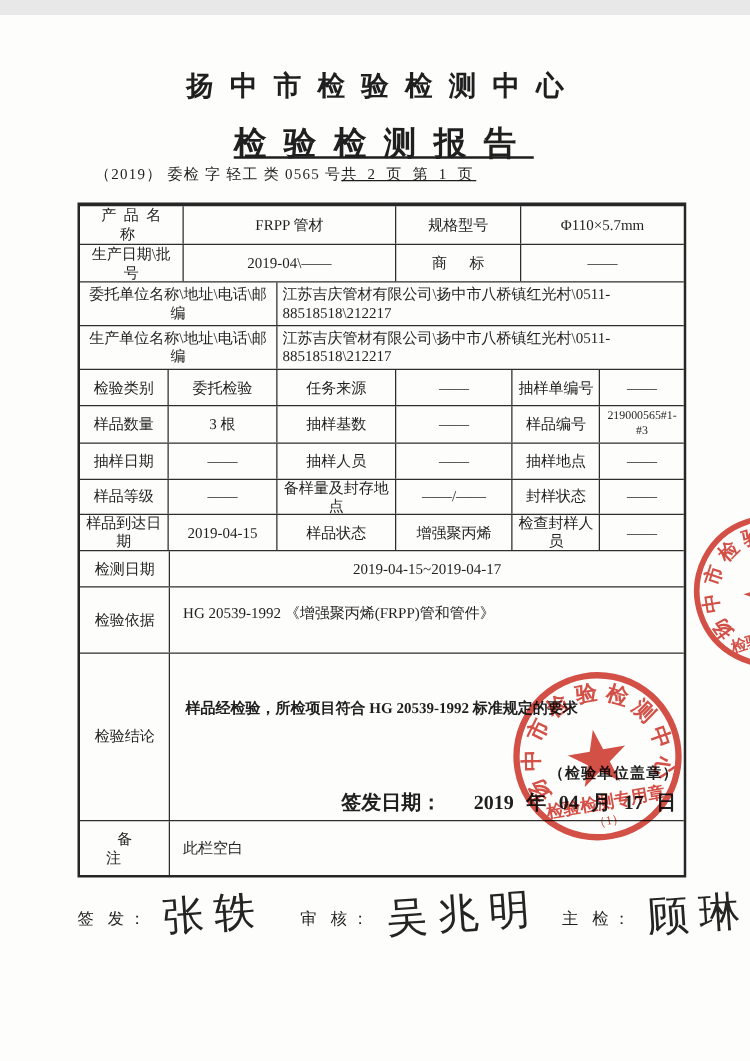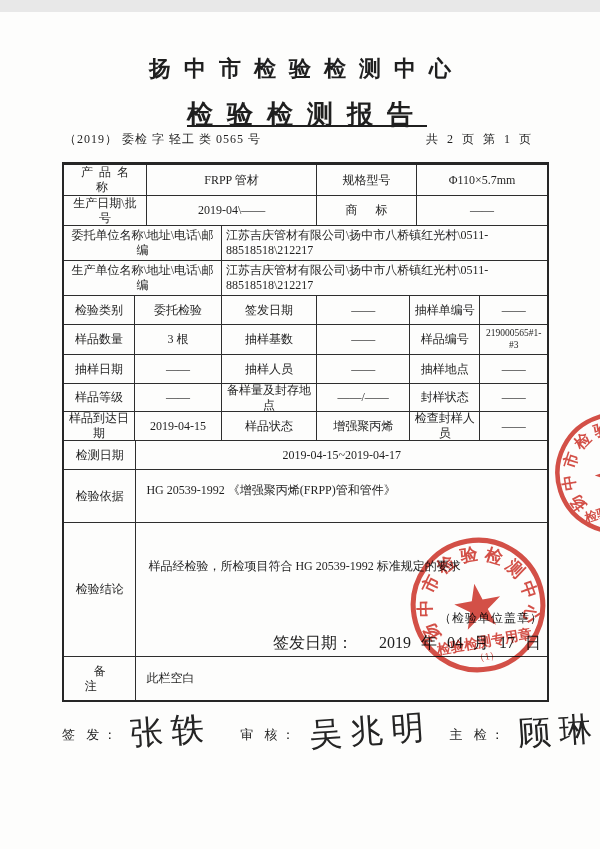--- a/index.html
+++ b/index.html
@@ -4,44 +4,44 @@
 <style>
   html,body{margin:0;padding:0;background:#e8e8e8;}
   .page{
     position:relative;width:600px;height:849px;margin:12px auto;background:#fdfdfc;
     font-family:"Liberation Serif","DejaVu Serif",serif;color:#1f1f1f;overflow:hidden;
   }
   .org-title{position:absolute;top:42px;left:0;width:100%;text-align:center;
     font-size:22px;font-weight:bold;letter-spacing:13px;text-indent:13px;}
   .report-title{position:absolute;top:85px;left:0;width:100%;text-align:center;
     font-size:26px;font-weight:bold;letter-spacing:14px;text-indent:14px;text-decoration:underline;}
-  .serial-row{position:absolute;top:119px;left:64px;width:470px;display:flex;
-    justify-content:space-between;font-size:12px;}
+  .serial-row{position:absolute;top:119px;left:76px;width:470px;display:flex;
+    font-size:12px;}
   .serial-no{letter-spacing:1px;}
-  .page-info{letter-spacing:3px;}
+  .page-info{letter-spacing:3px;text-decoration:underline;}
 
   .rtable{position:absolute;left:62px;top:150px;width:483px;border:2px solid #262626;border-top-width:3px;background:transparent;}
   .tr{display:flex;border-bottom:1px solid #2e2e2e;box-sizing:border-box;}
   .tr:last-child{border-bottom:none;}
   .td{box-sizing:border-box;border-right:1px solid #2e2e2e;display:flex;
     align-items:center;justify-content:center;font-size:12px;padding:2px 4px;
     text-align:center;line-height:1.25;}
   .td:last-child{border-right:none;}
   .td.left{justify-content:flex-start;text-align:left;}
   .td.top{align-items:flex-start;}
   .sp{letter-spacing:6px;text-indent:6px;}
   .sp2{letter-spacing:18px;text-indent:18px;}
   .small{font-size:9.5px;}
   
   .wa1{width:17.2%}.wa2{width:35.2%}.wa3{width:20.7%}.wa4{width:26.9%}
   .wb1{width:32.7%}.wb2{width:67.3%}
   .wc1{width:14.7%}.wc2{width:18%}.wc3{width:19.7%}.wc4{width:19.3%}.wc5{width:14.5%}.wc6{width:13.8%}
   .wd1{width:15%}.wd2{width:85%}
 
-  .concl-cell{position:relative;display:block;padding:0;}
+  .concl-cell{position:relative;display:block;padding:0;font-weight:bold;}
   .concl-text{position:absolute;top:36px;left:12px;right:10px;font-size:12px;text-align:left;}
   .seal-hint{position:absolute;top:88px;right:4px;font-size:12px;letter-spacing:1px;}
   .issue-line{position:absolute;top:110px;right:6px;font-size:16px;word-spacing:6px;}
   .issue-line .lbl{margin-right:26px;}
 
   .sig-row{position:absolute;left:62px;top:692px;width:520px;height:62px;
     display:flex;align-items:center;}
   .sig-label{font-size:13px;letter-spacing:4px;white-space:nowrap;}
   .sig-name{font-size:33px;letter-spacing:8px;white-space:nowrap;color:#242424;
     transform:rotate(-4deg);margin:0 6px 8px 10px;font-weight:500;}
@@ -85,21 +85,21 @@
     </div>
 
     <div class="tr" style="height:35px">
       <div class="td wb1">生产单位名称\地址\电话\邮编</div>
       <div class="td wb2 left">江苏吉庆管材有限公司\扬中市八桥镇红光村\0511-88518518\212217</div>
     </div>
 
     <div class="tr" style="height:29px">
       <div class="td wc1">检验类别</div>
       <div class="td wc2">委托检验</div>
-      <div class="td wc3">签发日期</div>
+      <div class="td wc3">任务来源</div>
       <div class="td wc4">——</div>
       <div class="td wc5">抽样单编号</div>
       <div class="td wc6">——</div>
     </div>
 
     <div class="tr" style="height:30px">
       <div class="td wc1">样品数量</div>
       <div class="td wc2">3 根</div>
       <div class="td wc3">抽样基数</div>
       <div class="td wc4">——</div>

